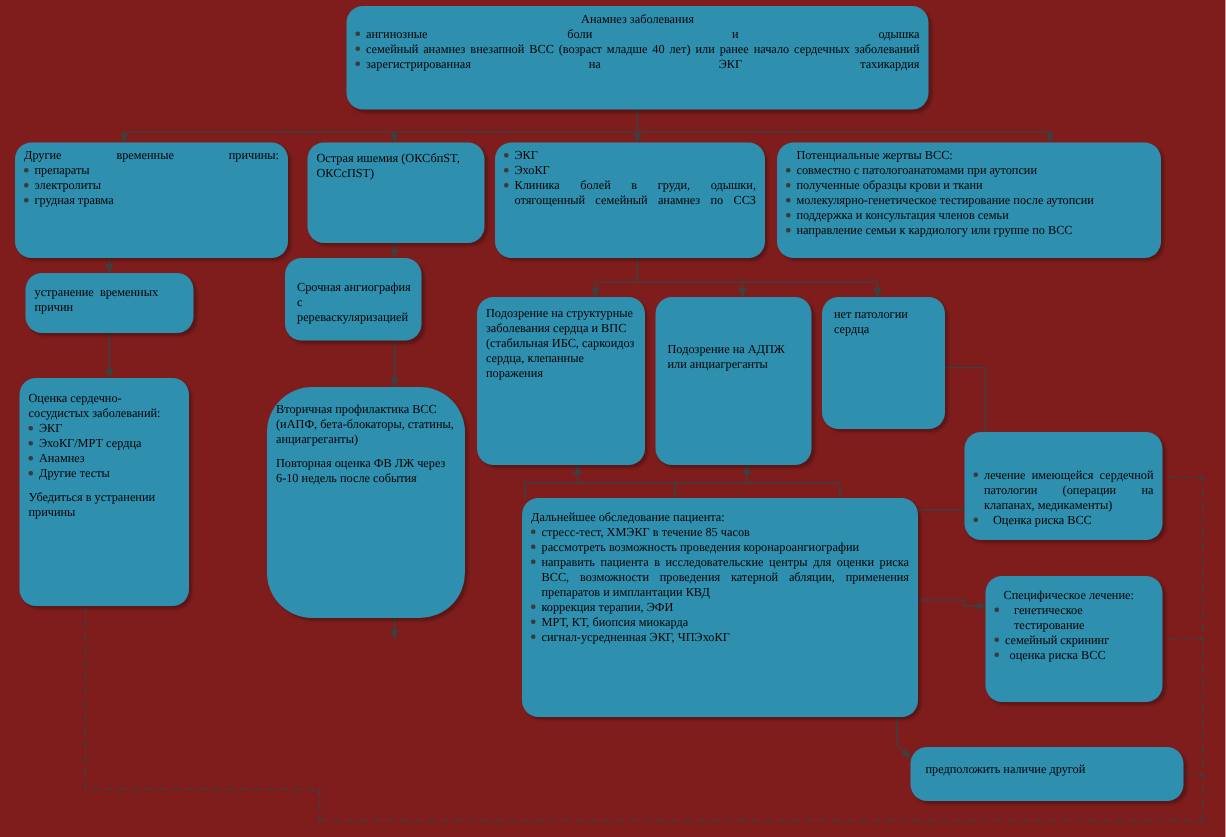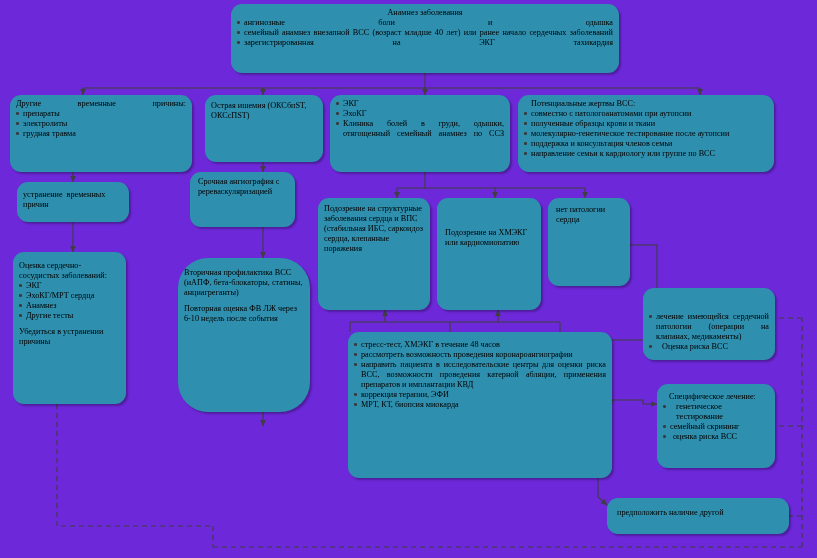--- a/index.html
+++ b/index.html
@@ -5,21 +5,21 @@
 <style>
   html,body{margin:0;padding:0;background:#ffffff;}
   body{
     font-family:"Liberation Serif","DejaVu Serif",serif;
     -webkit-font-smoothing:antialiased;
   }
   #canvas{
     position:relative;
     width:817px;
     height:558px;
-    background:#6d28d9;
+    background:#7f1d1d;
     overflow:hidden;
   }
   svg#wires{
     position:absolute;left:0;top:0;width:817px;height:558px;
     pointer-events:none;
   }
   .node{
     position:absolute;
     box-sizing:border-box;
     background:#2e8fae;
@@ -160,21 +160,21 @@
       <li>поддержка и  консультация членов семьи</li>
       <li>направление семьи  к кардиологу  или группе по ВСС</li>
     </ul>
   </div>
 
   <div class="node" style="left:17px;top:182px;width:112px;height:40px;padding-top:8px;">
     <span>устранение</span>
     <span style="padding-left:2px;">временных причин</span>
   </div>
 
-  <div class="node" style="left:190px;top:172px;width:105px;height:55px;padding-top:5px;padding-left:8px;">
+  <div class="node" style="left:190px;top:172px;width:91px;height:55px;padding-top:15px;padding-left:8px;">
     <span>Срочная ангиография с ререваскуляризацией</span>
   </div>
 
   <div class="node" style="left:13px;top:252px;width:113px;height:152px;padding-top:9px;">
     <span class="ttl">Оценка сердечно-сосудистых заболеваний:</span>
     <ul>
       <li>ЭКГ</li>
       <li>ЭхоКГ/МРТ сердца</li>
       <li>Анамнез</li>
       <li>Другие тесты</li>
@@ -188,35 +188,37 @@
     <span class="spacer"></span>
     <span>Повторная оценка ФВ ЛЖ через 6-10 недель после события</span>
   </div>
 
 
   <div class="node" style="left:318px;top:198px;width:112px;height:112px;padding-top:6px;">
     <span class="just">Подозрение на структурные заболевания сердца и ВПС (стабильная ИБС, саркоидоз сердца, клепанные поражения</span>
   </div>
 
   <div class="node" style="left:437px;top:198px;width:104px;height:112px;padding-top:30px;padding-left:8px;">
-    <span>Подозрение на ХМЭКГ или кардиомиопатию</span>
+    <span>Подозрение на АДПЖ или анциагреганты</span>
   </div>
 
   <div class="node" style="left:548px;top:198px;width:82px;height:88px;padding-top:7px;padding-left:8px;">
     <span>нет</span>
     <span>патологии сердца</span>
   </div>
 
   <div class="node" style="left:348px;top:332px;width:264px;height:146px;padding-top:8px;">
-    <ul>
-      <li>стресс-тест, ХМЭКГ в течение 48 часов</li>
+    <span class="ttl">Дальнейшее обследование пациента:</span>
+    <ul>
+      <li>стресс-тест, ХМЭКГ в течение 85 часов</li>
       <li>рассмотреть возможность проведения коронароангиографии</li>
       <li>направить пациента в исследовательские центры для оценки риска ВСС, возможности проведения катерной абляции, применения препаратов и имплантации КВД</li>
       <li>коррекция терапии, ЭФИ</li>
       <li>МРТ, КТ, биопсия миокарда</li>
+      <li>сигнал-усредненная ЭКГ, ЧПЭхоКГ</li>
     </ul>
   </div>
 
   <div class="node" style="left:643px;top:288px;width:132px;height:72px;padding-top:24px;">
     <ul>
       <li>лечение имеющейся сердечной патологии (операции на клапанах, медикаменты)</li>
       <li style="padding-left:13px;">Оценка риска ВСС</li>
     </ul>
   </div>
 

